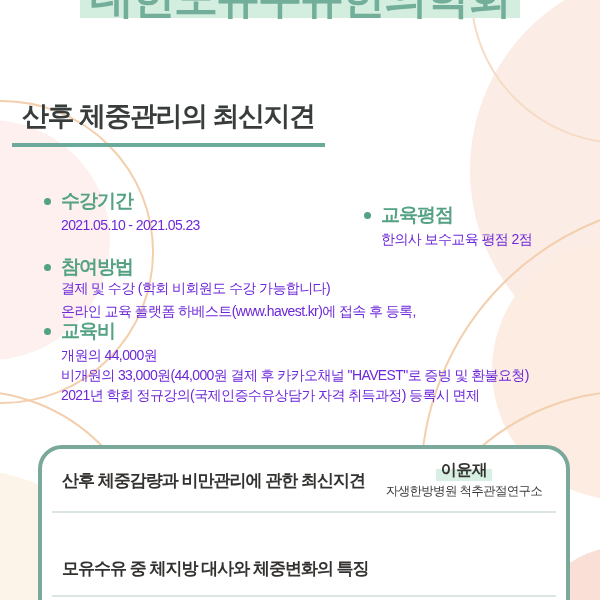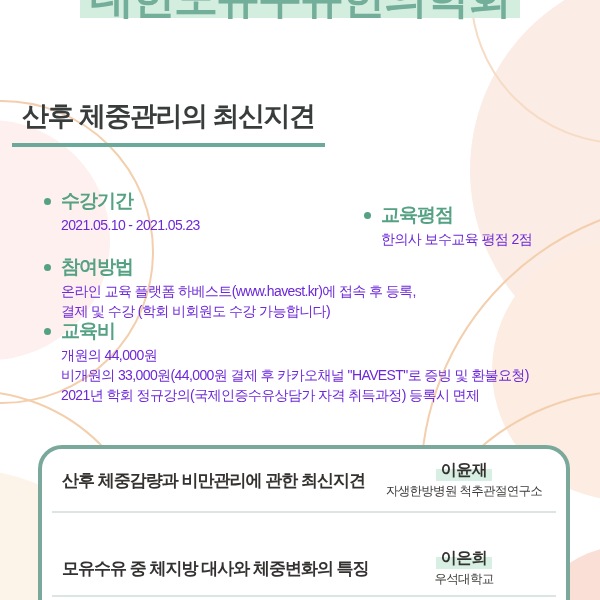--- a/index.html
+++ b/index.html
@@ -111,22 +111,22 @@
       <span class="sec-label">교육평점</span>
     </div>
     <div class="sec-body">한의사 보수교육 평점 2점</div>
   </div>
 
   <div class="sec pos-chamyeo">
     <div class="sec-head">
       <span class="dot"></span>
       <span class="sec-label">참여방법</span>
     </div>
+    <div class="sec-body" style="margin-top:0;">결제 및 수강 (학회 비회원도 수강 가능합니다)</div>
     <div class="sec-body">온라인 교육 플랫폼 하베스트(www.havest.kr)에 접속 후 등록,</div>
-    <div class="sec-body" style="margin-top:0;">결제 및 수강 (학회 비회원도 수강 가능합니다)</div>
   </div>
 
   <div class="sec pos-gyoyukbi">
     <div class="sec-head">
       <span class="dot"></span>
       <span class="sec-label">교육비</span>
     </div>
     <div class="sec-body">개원의 44,000원</div>
     <div class="sec-body" style="margin-top:0;">비개원의 33,000원(44,000원 결제 후 카카오채널 "HAVEST"로 증빙 및 환불요청)</div>
     <div class="sec-body" style="margin-top:0;">2021년 학회 정규강의(국제인증수유상담가 자격 취득과정) 등록시 면제</div>
@@ -146,24 +146,20 @@
       <div class="speaker">
         <span class="spk-name">이윤재</span>
         <div class="spk-affil">자생한방병원 척추관절연구소</div>
       </div>
     </div>
 
     <div class="sep"></div>
 
     <div class="prow prow-2">
       <div class="topic">모유수유 중 체지방 대사와 체중변화의 특징</div>
-      <div class="speaker">
-        <span class="spk-name">이은희</span>
-        <div class="spk-affil">우석대학교</div>
-      </div>
     </div>
 
     <div class="sep"></div>
 
     <div class="prow prow-3">
       <div class="topic">모유수유 중 산모의 체중감량과 안전한 한약 처방</div>
       <div class="speaker">
         <span class="spk-name">박장경</span>
         <div class="spk-affil"></div>
       </div>

